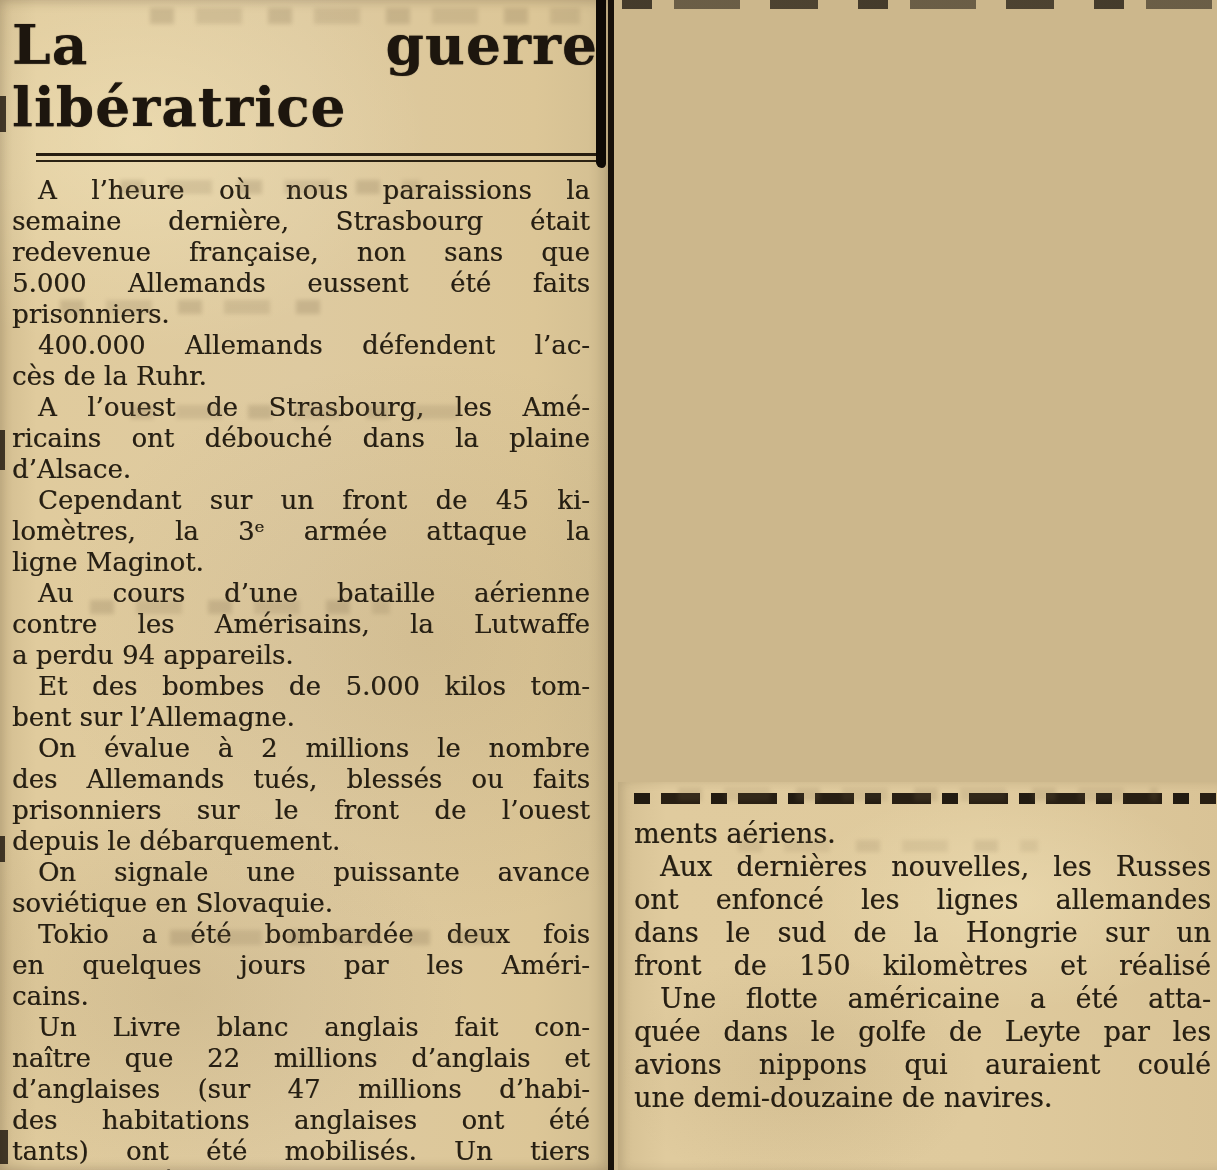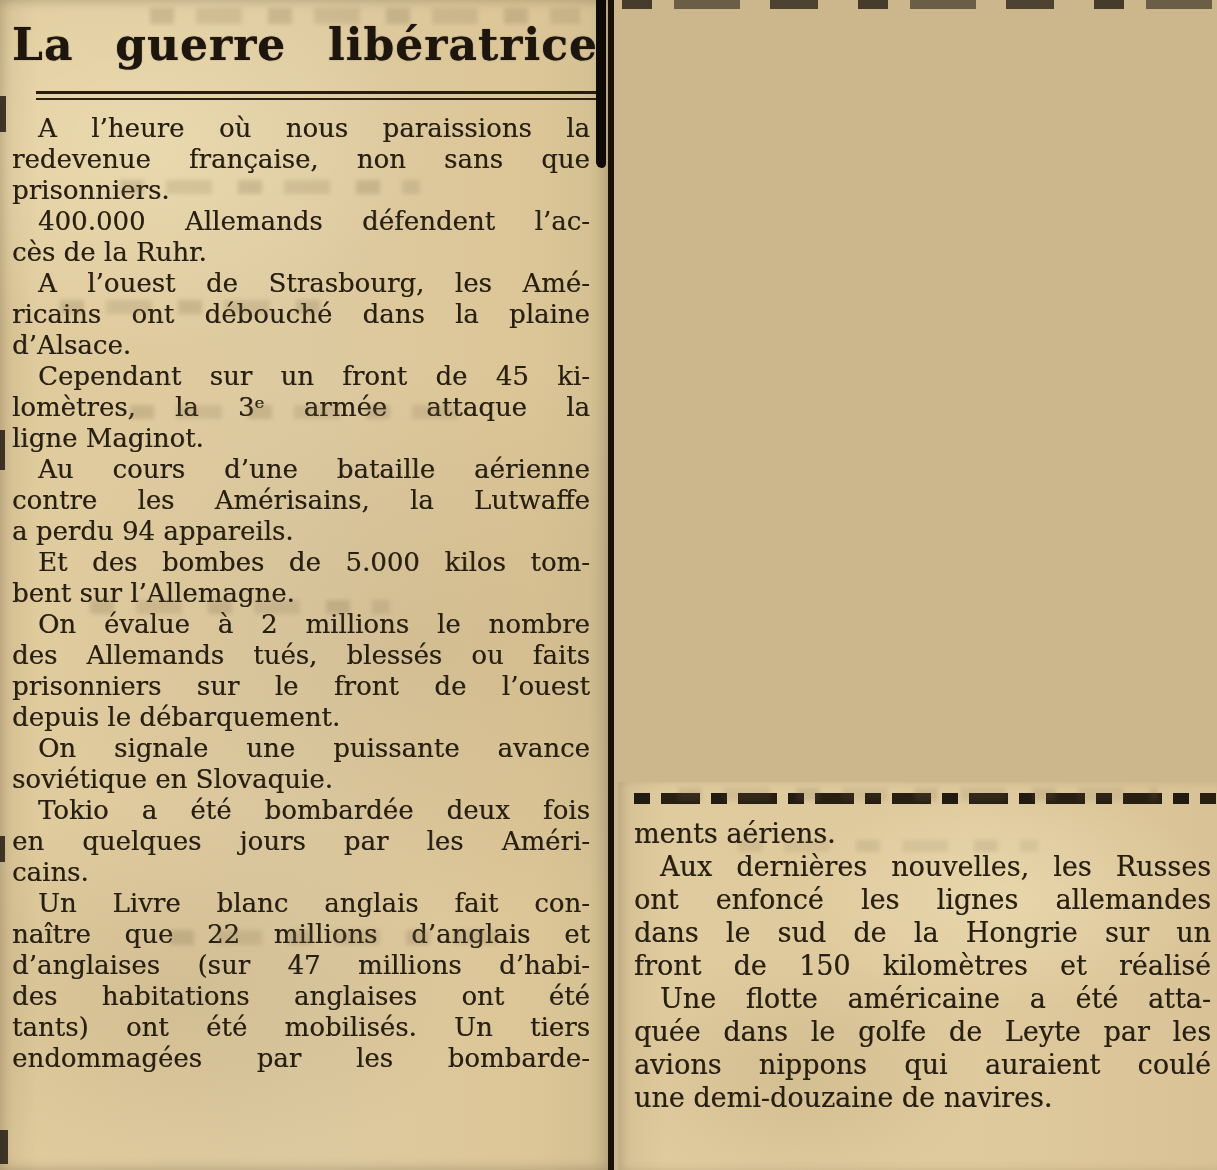--- a/index.html
+++ b/index.html
@@ -11,21 +11,21 @@
   
   .left-col{position:absolute;left:0;top:0;width:608px;height:1170px;
     background:
       radial-gradient(ellipse 420px 300px at 22% 12%, rgba(255,244,205,.35), transparent 70%),
       radial-gradient(ellipse 500px 380px at 70% 55%, rgba(120,98,62,.10), transparent 75%),
       radial-gradient(ellipse 380px 260px at 30% 85%, rgba(120,98,62,.12), transparent 75%),
       linear-gradient(90deg,#d2bd90 0,#e0cb9d 6%,#decaa0 50%,#dcc697 88%,#d3bf92 100%);
     box-shadow:inset -6px 0 14px rgba(60,45,25,.18), inset 4px 0 10px rgba(60,45,25,.12);}
 
   .headline{margin:14px 10px 0 12px;color:#1d160e;font-weight:bold;
-    font-size:44px;line-height:62px;letter-spacing:1px;
+    font-size:55px;line-height:62px;letter-spacing:1px;
     text-align:justify;text-align-last:justify;
     text-shadow:0 0 1px rgba(30,22,12,.8);}
 
   .double-rule{margin:15px 2px 0 36px;height:4px;
     border-top:3px solid #261d10;border-bottom:2px solid #2b2213;}
 
   .body-text{margin:13px 18px 0 12px;color:#261f13;font-size:26px;line-height:31px;
     text-shadow:.4px .4px .5px rgba(38,30,17,.55);}
 
   .line{text-align:justify;text-align-last:justify;white-space:nowrap;}
@@ -69,21 +69,23 @@
 </head>
 <body>
 
 <div class="page">
 
   <div class="left-col">
     <h1 class="headline">La guerre libératrice</h1>
     <div class="double-rule"></div>
     <div class="body-text" id="left-col-body">
         <div class="line indent">A l’heure où nous paraissions la</div>
+        <div class="line">semaine dernière, Strasbourg était</div>
         <div class="line">redevenue française, non sans que</div>
+        <div class="line">5.000 Allemands eussent été faits</div>
         <div class="line last">prisonniers.</div>
         <div class="line indent">400.000 Allemands défendent l’ac-</div>
         <div class="line last">cès de la Ruhr.</div>
         <div class="line indent">A l’ouest de Strasbourg, les Amé-</div>
         <div class="line">ricains ont débouché dans la plaine</div>
         <div class="line last">d’Alsace.</div>
         <div class="line indent">Cependant sur un front de 45 ki-</div>
         <div class="line">lomètres, la 3ᵉ armée attaque la</div>
         <div class="line last">ligne Maginot.</div>
         <div class="line indent">Au cours d’une bataille aérienne</div>

